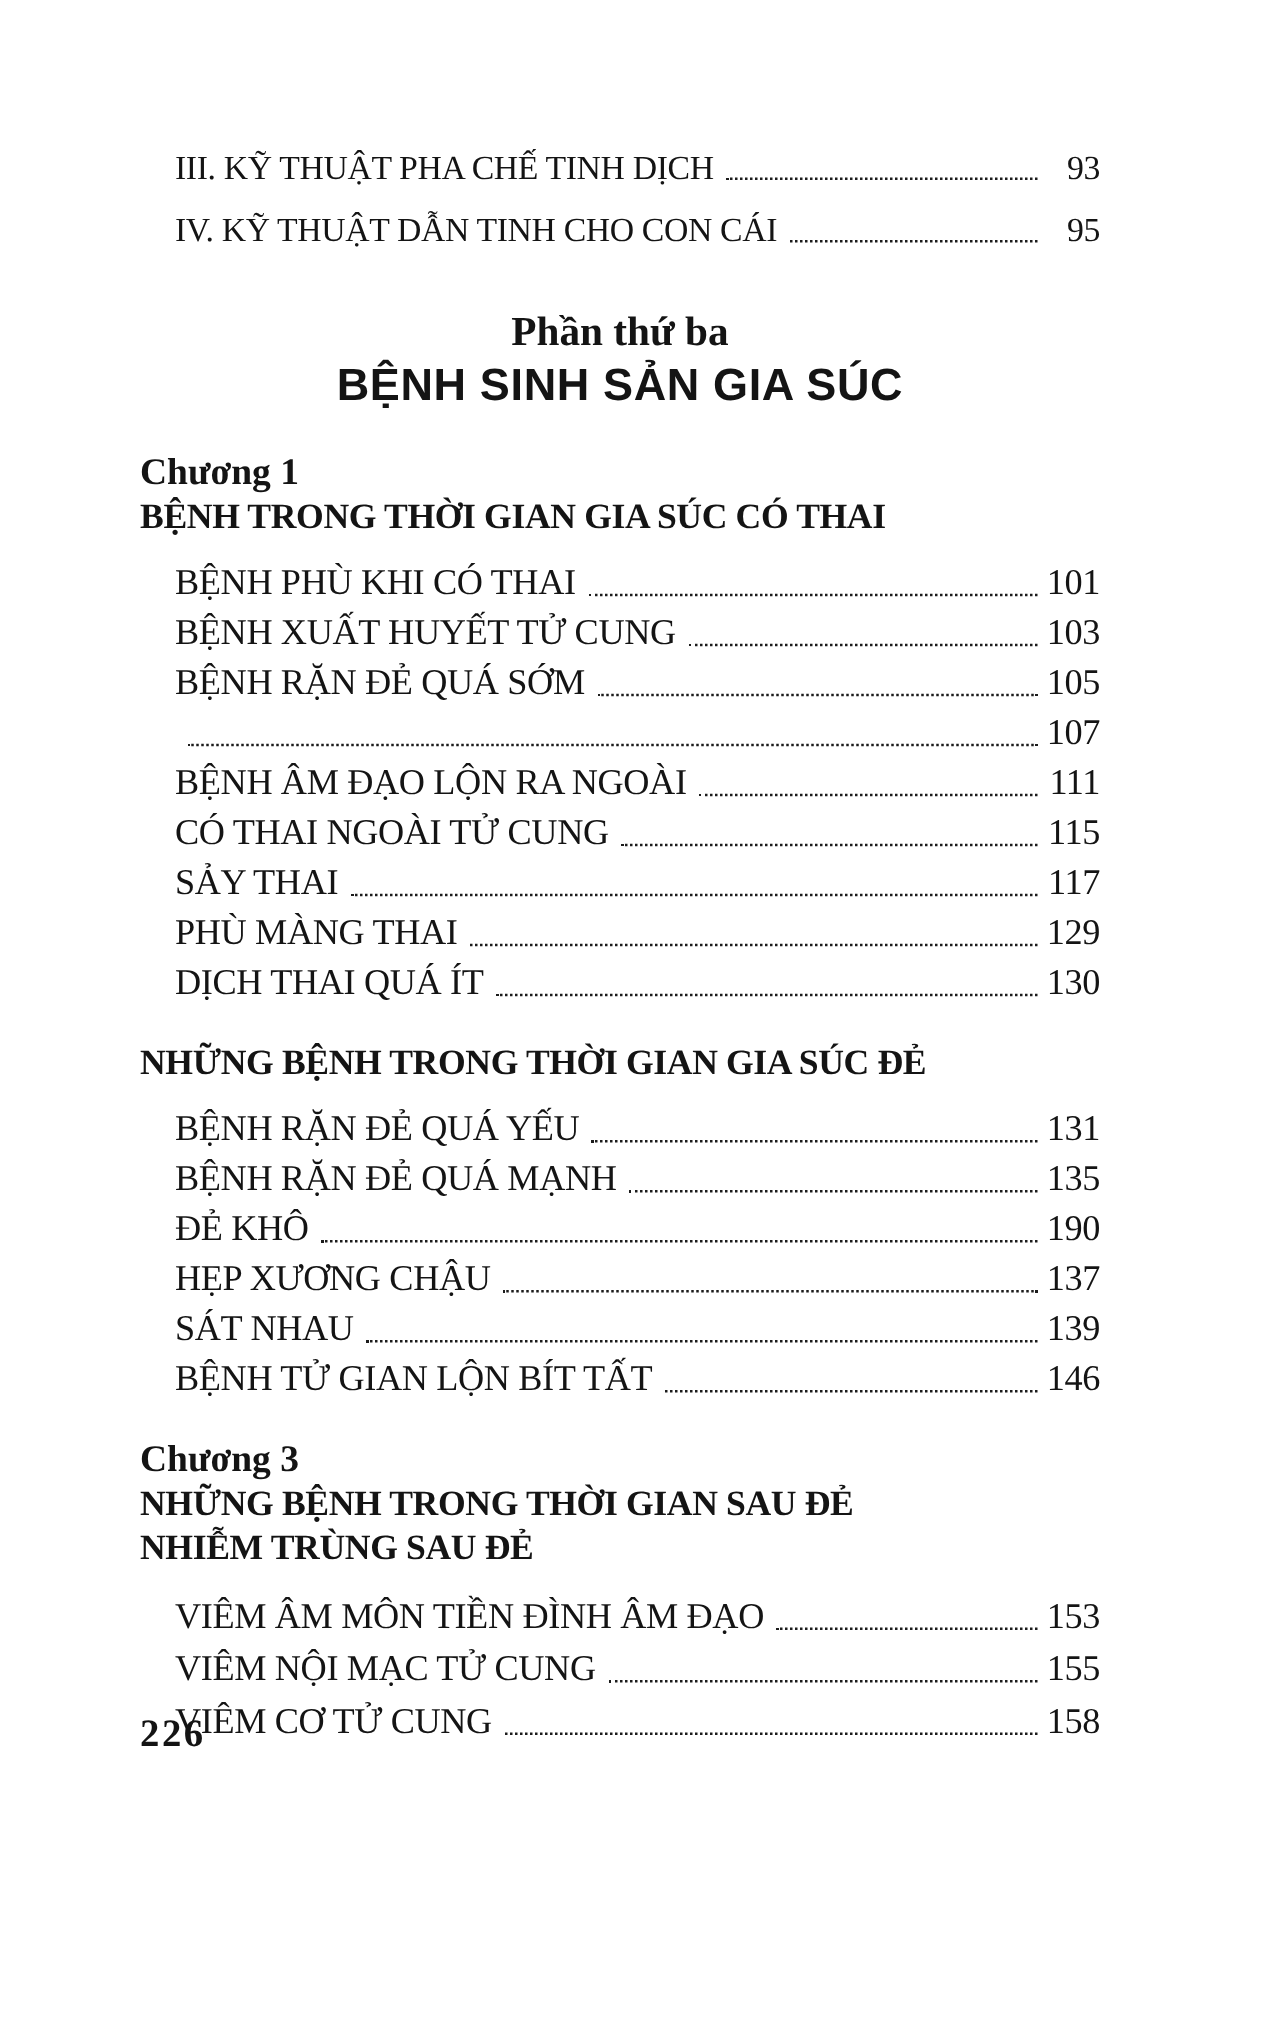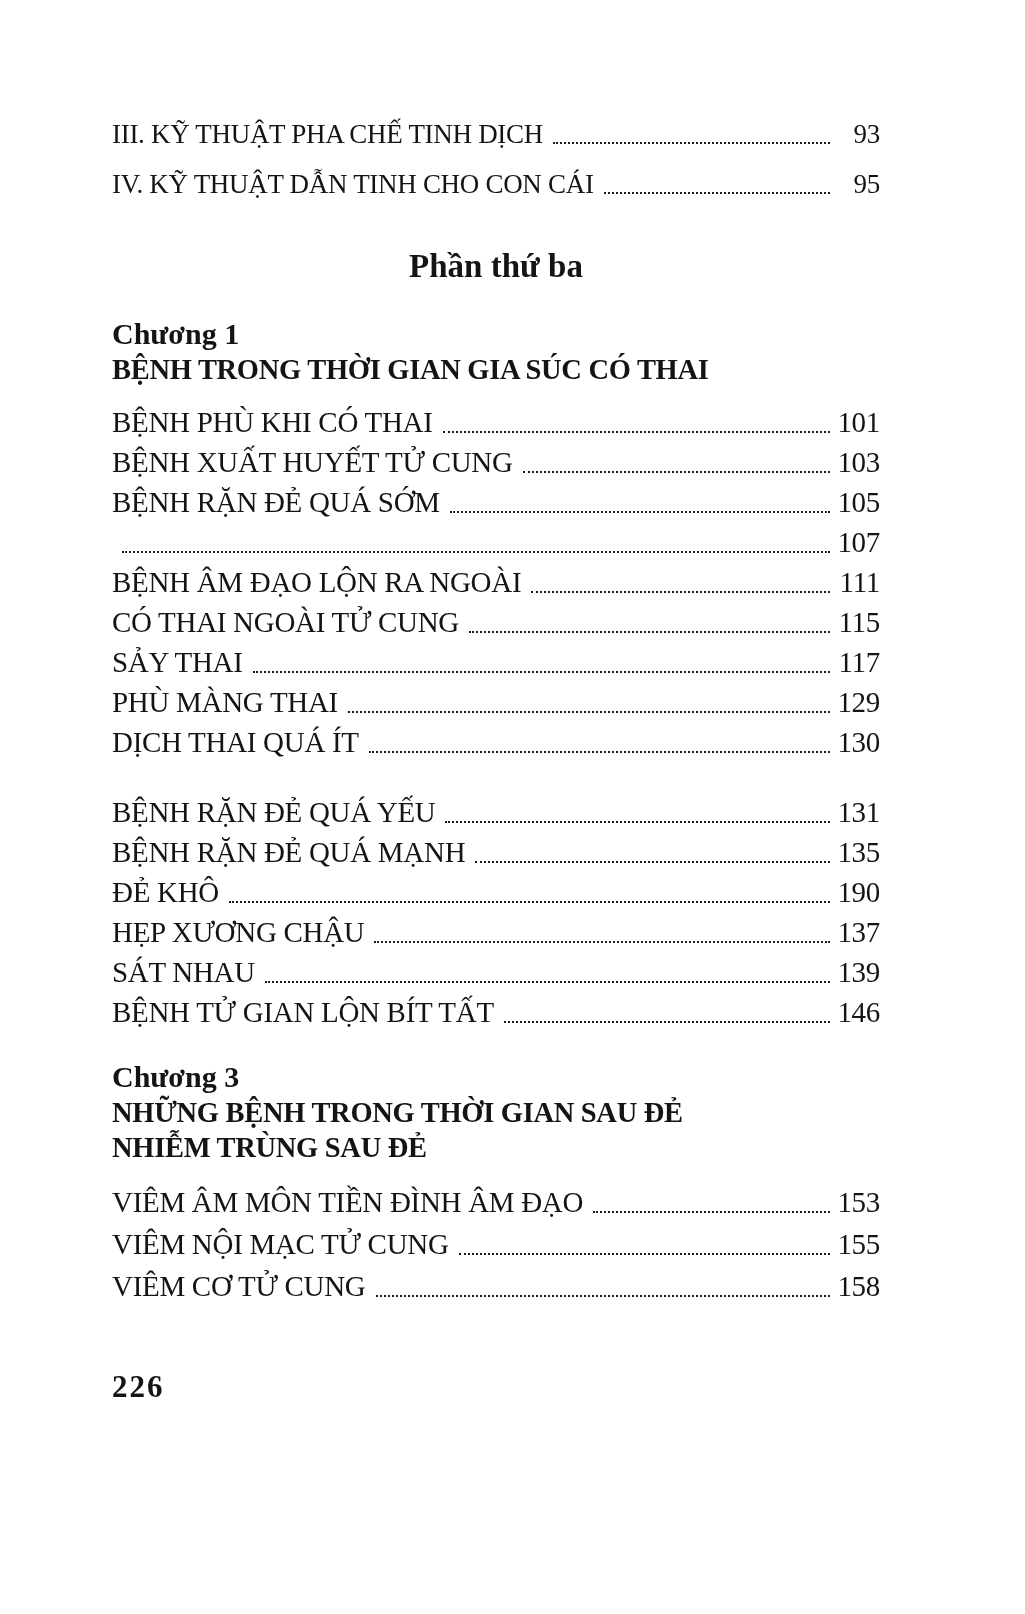--- a/index.html
+++ b/index.html
@@ -53,21 +53,21 @@
   .part-title  { font-size: 36px; line-height: 44px; letter-spacing: 0.5px; }
   
   .chap {
     text-align: left;
     margin-top: 30px;
     margin-bottom: 12px;
     font-weight: bold;
   }
   .chap-kicker { font-size: 30px; line-height: 36px; }
   .chap-title  { font-size: 28.5px; line-height: 35px; letter-spacing: -0.3px; }
-  .toc { margin-top: 4px; }
+  .toc { margin-top: 4px; margin-left: 28px; }
   .ch3 .toc-row { height: 42px; }
   
   .folio {
     position: absolute;
     left: 112px;
     top: 1369px;
     font-size: 31px;
     font-weight: bold;
     letter-spacing: 2px;
   }
@@ -86,20 +86,21 @@
       </div>
       <div class="toc-row">
         <span class="toc-label">IV. KỸ THUẬT DẪN TINH CHO CON CÁI</span>
         <span class="dots"></span>
         <span class="pg">95</span>
       </div>
     </div>
 
     <div class="part">
       <div class="part-kicker">Phần thứ ba</div>
+      <div class="part-title">BỆNH SINH SẢN GIA SÚC</div>
     </div>
 
     <div class="chap">
       <div class="chap-kicker">Chương 1</div>
       <div class="chap-title">BỆNH TRONG THỜI GIAN GIA SÚC CÓ THAI</div>
     </div>
     <div class="toc">
       <div class="toc-row">
         <span class="toc-label">BỆNH PHÙ KHI CÓ THAI</span>
         <span class="dots"></span>
@@ -140,20 +141,21 @@
         <span class="pg">129</span>
       </div>
       <div class="toc-row">
         <span class="toc-label">DỊCH THAI QUÁ ÍT</span>
         <span class="dots"></span>
         <span class="pg">130</span>
       </div>
     </div>
 
     <div class="chap">
+      <div class="chap-title">NHỮNG BỆNH TRONG THỜI GIAN GIA SÚC ĐẺ</div>
     </div>
     <div class="toc">
       <div class="toc-row">
         <span class="toc-label">BỆNH RẶN ĐẺ QUÁ YẾU</span>
         <span class="dots"></span>
         <span class="pg">131</span>
       </div>
       <div class="toc-row">
         <span class="toc-label">BỆNH RẶN ĐẺ QUÁ MẠNH</span>
         <span class="dots"></span>

